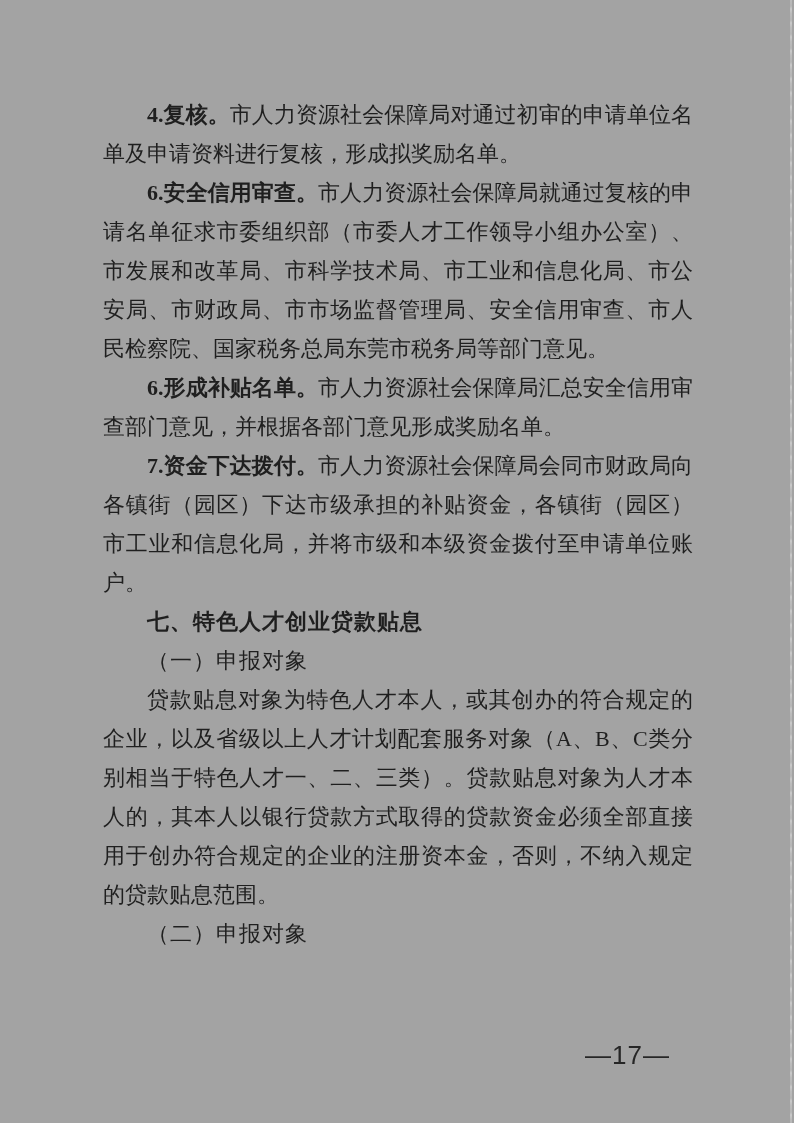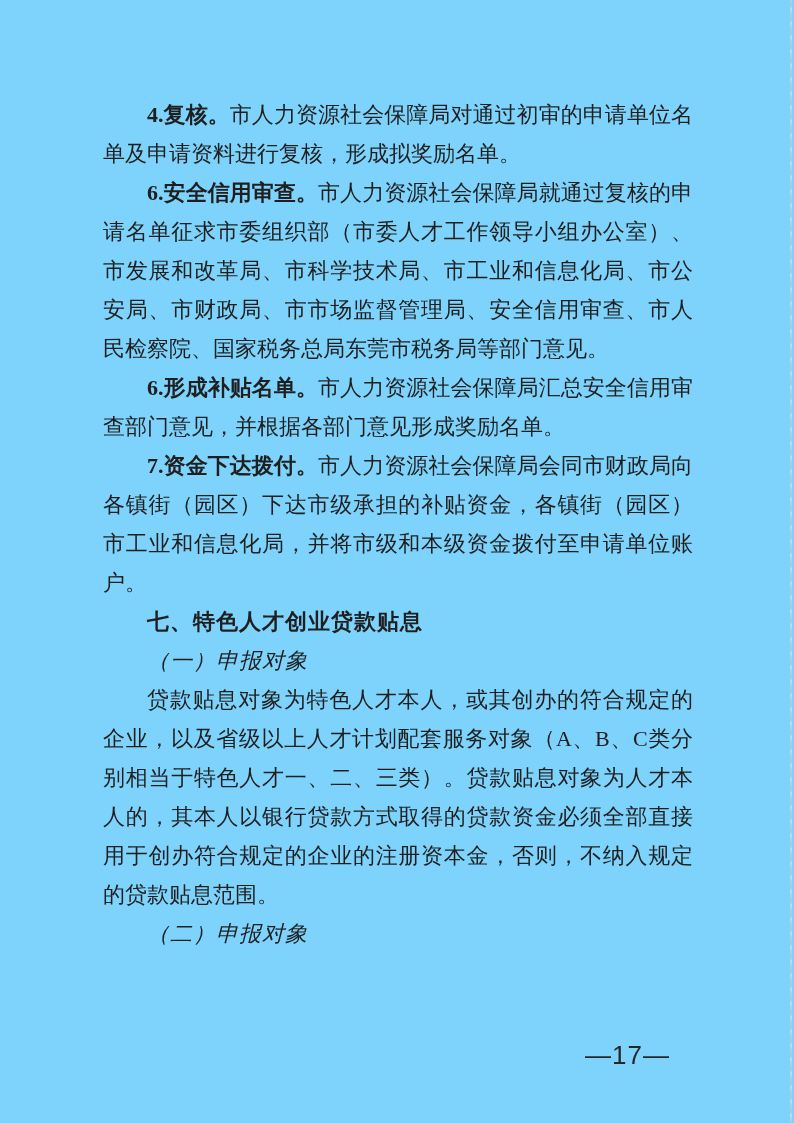--- a/index.html
+++ b/index.html
@@ -1,20 +1,20 @@
 <!DOCTYPE html>
 <html><head>
 <meta charset="utf-8">
 <style>
   html, body { margin: 0; padding: 0; background: #e8e8e8; }
   .page {
     position: relative;
     width: 794px;
     height: 1123px;
-    background: #7dd3fc;
+    background: #a3a3a3;
     overflow: hidden;
     font-family: "Liberation Serif", "DejaVu Serif", serif;
   }
   .content {
     position: absolute;
     left: 103px;
     top: 95px;
     width: 590px;
     font-size: 22px;
     line-height: 39px;
@@ -25,21 +25,21 @@
   .content p {
     margin: 0;
     text-indent: 2em;
   }
   .lead { font-weight: 700; }
   p.heading {
     font-family: "Liberation Sans", "DejaVu Sans", sans-serif;
     font-weight: 700;
     letter-spacing: 1px;
   }
-  p.sub { letter-spacing: 1px; font-style: italic; }
+  p.sub { letter-spacing: 1px; }
   .page-number {
     position: absolute;
     top: 1040px;
     right: 124px;
     font-size: 26px;
     color: #262626;
     letter-spacing: 1px;
     font-family: Liberation Sans, sans-serif;
   }
   .scan-edge {

